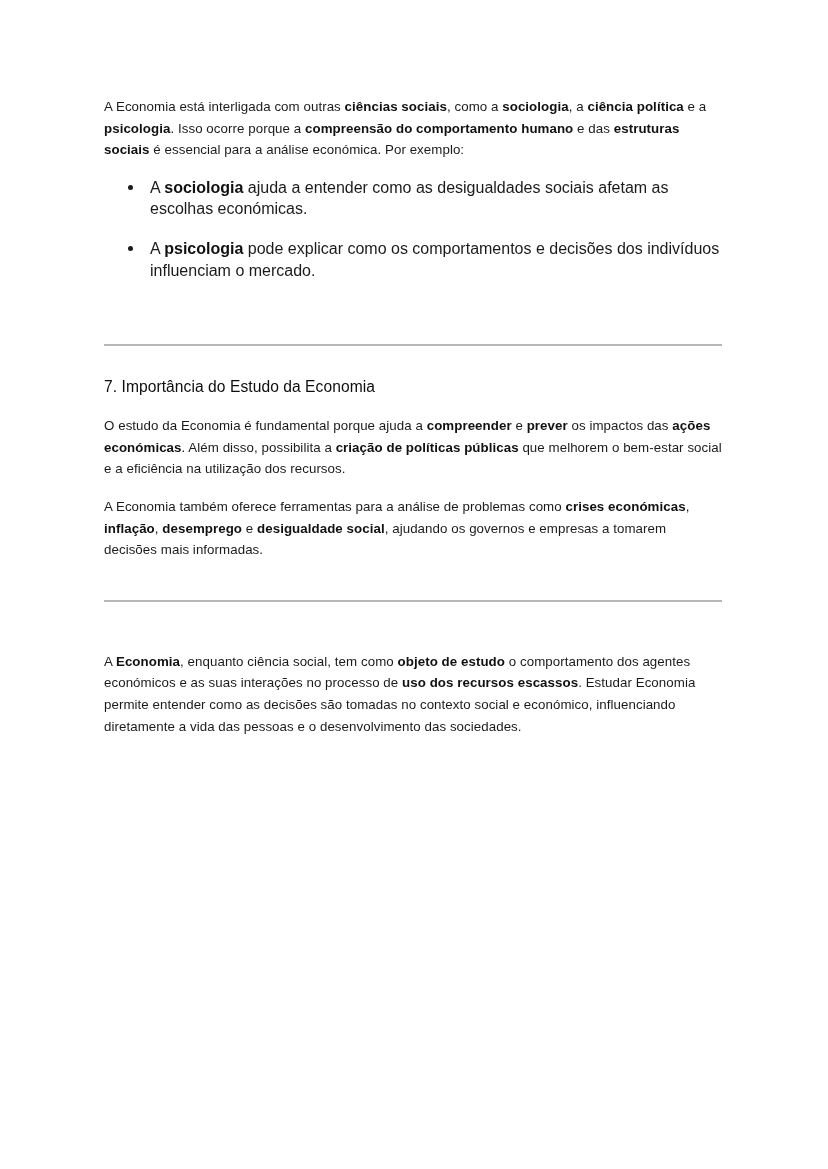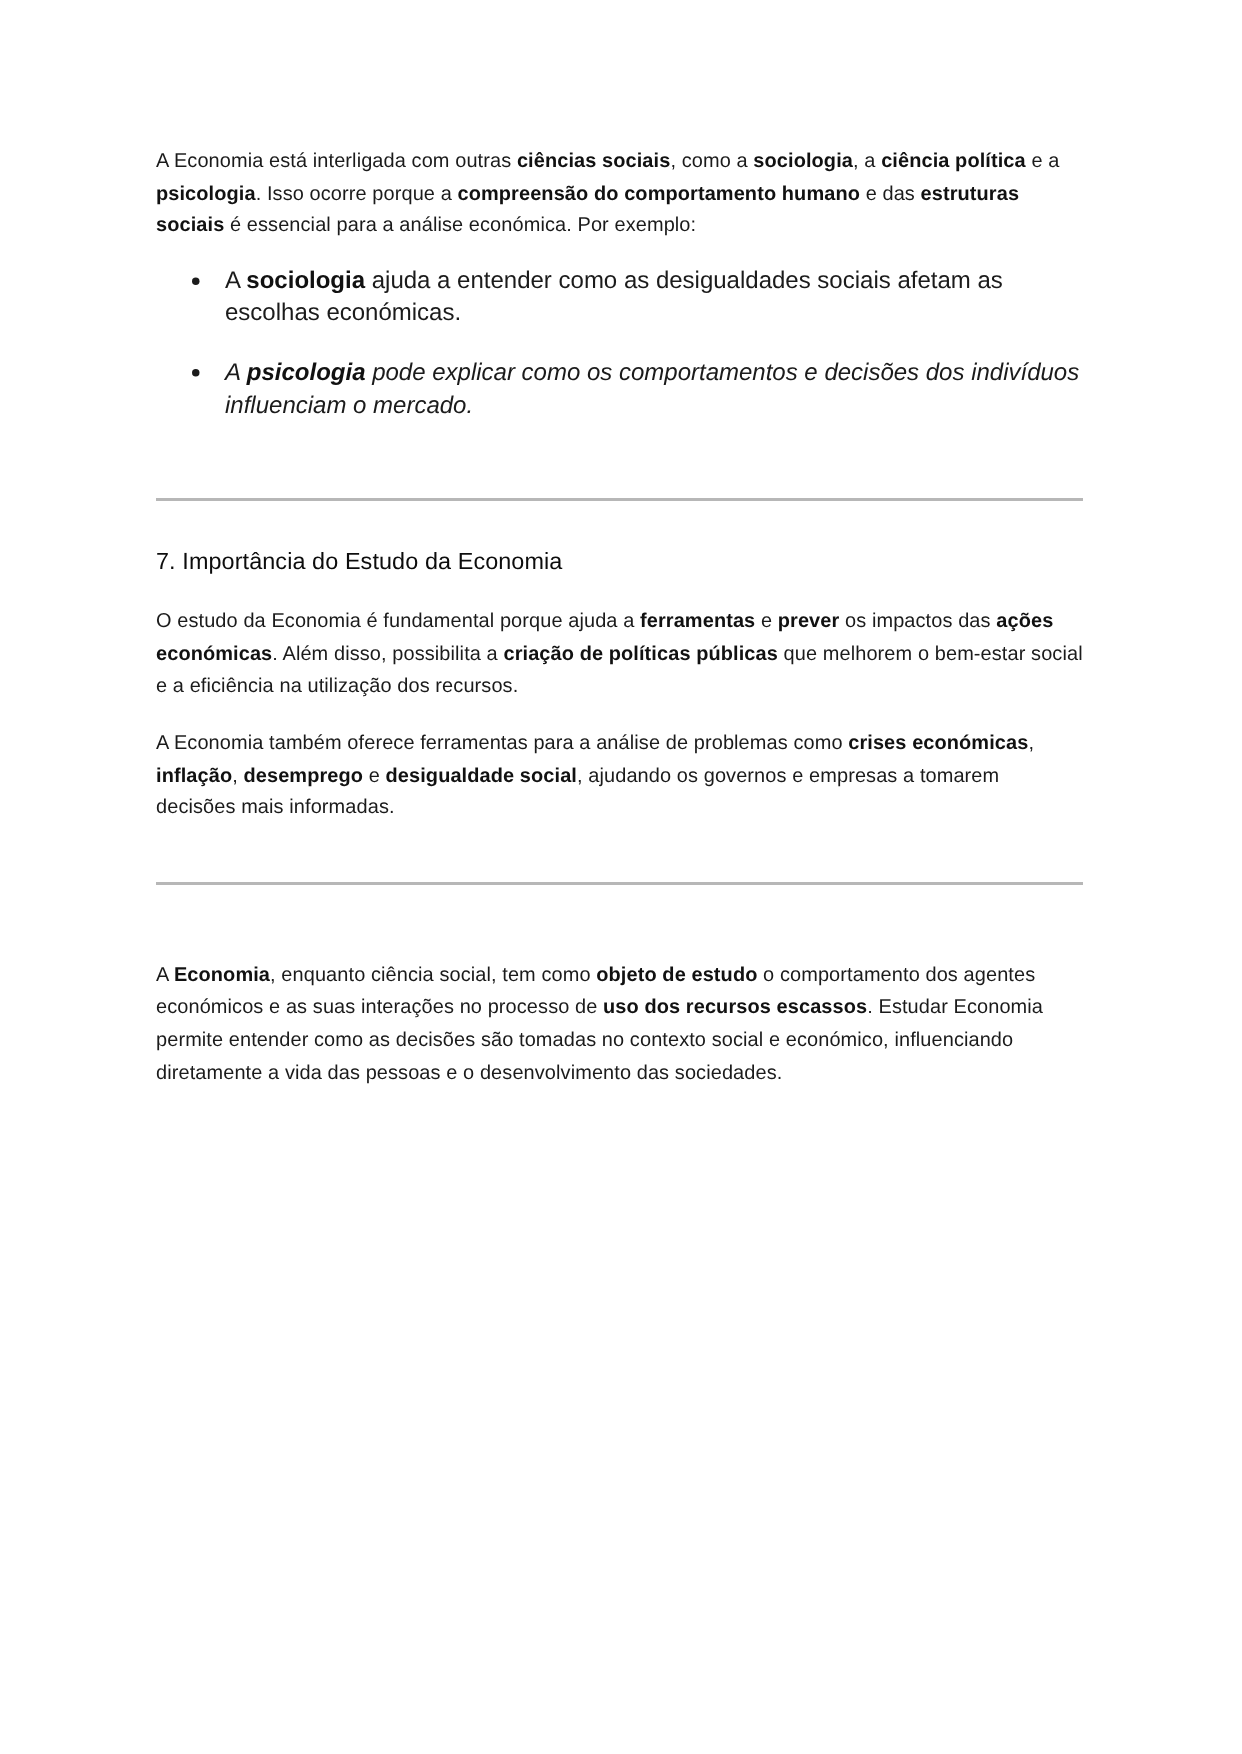--- a/index.html
+++ b/index.html
@@ -53,21 +53,21 @@
   }
 
   ul.bullets li {
     position: relative;
     padding-left: 46px;
     font-size: 16px;
     line-height: 21.6px;
     color: #1b1b1b;
     margin-bottom: 18px;
   }
-  ul.bullets li:last-child { margin-bottom: 4px; font-style: italic; }
+  ul.bullets li:last-child { margin-bottom: 16px; }
 
   ul.bullets li .dot {
     position: absolute;
     left: 24px;
     top: 8px;
     width: 5px;
     height: 5px;
     border-radius: 50%;
     background: #1b1b1b;
   }
@@ -114,21 +114,21 @@
         <span><span>A </span><b>psicologia</b><span> pode explicar como os comportamentos e decisões dos indivíduos influenciam o mercado.</span></span>
       </li>
     </ul>
 
     <div class="sp-before-divider-1"></div>
     <hr class="divider">
     <div class="sp-after-divider-1"></div>
 
     <h2 class="section-heading">7. Importância do Estudo da Economia</h2>
     <div class="after-heading"></div>
-    <p class="para"><span>O estudo da Economia é fundamental porque ajuda a </span><b>ferramentas</b><span> e </span><b>prever</b><span> os impactos das </span><b>ações económicas</b><span>. Além disso, possibilita a </span><b>criação de políticas públicas</b><span> que melhorem o bem-estar social e a eficiência na utilização dos recursos.</span></p>
+    <p class="para"><span>O estudo da Economia é fundamental porque ajuda a </span><b>compreender</b><span> e </span><b>prever</b><span> os impactos das </span><b>ações económicas</b><span>. Além disso, possibilita a </span><b>criação de políticas públicas</b><span> que melhorem o bem-estar social e a eficiência na utilização dos recursos.</span></p>
     <p class="para"><span>A Economia também oferece ferramentas para a análise de problemas como </span><b>crises económicas</b><span>, </span><b>inflação</b><span>, </span><b>desemprego</b><span> e </span><b>desigualdade social</b><span>, ajudando os governos e empresas a tomarem decisões mais informadas.</span></p>
 
     <div class="sp-before-divider-2"></div>
     <hr class="divider">
     <div class="sp-after-divider-2"></div>
 
     <div class="after-heading"></div>
     <p class="para"><span>A </span><b>Economia</b><span>, enquanto ciência social, tem como </span><b>objeto de estudo</b><span> o comportamento dos agentes económicos e as suas interações no processo de </span><b>uso dos recursos escassos</b><span>. Estudar Economia permite entender como as decisões são tomadas no contexto social e económico, influenciando diretamente a vida das pessoas e o desenvolvimento das sociedades.</span></p>
 
   </div>

